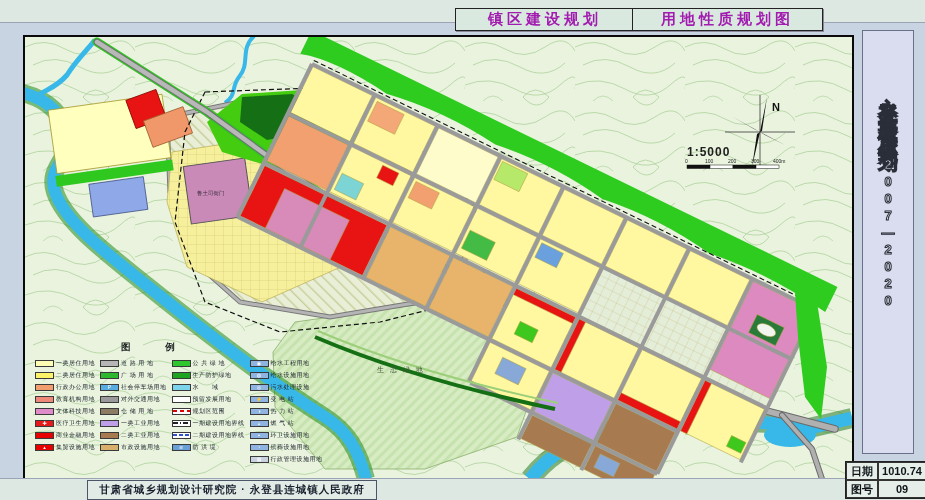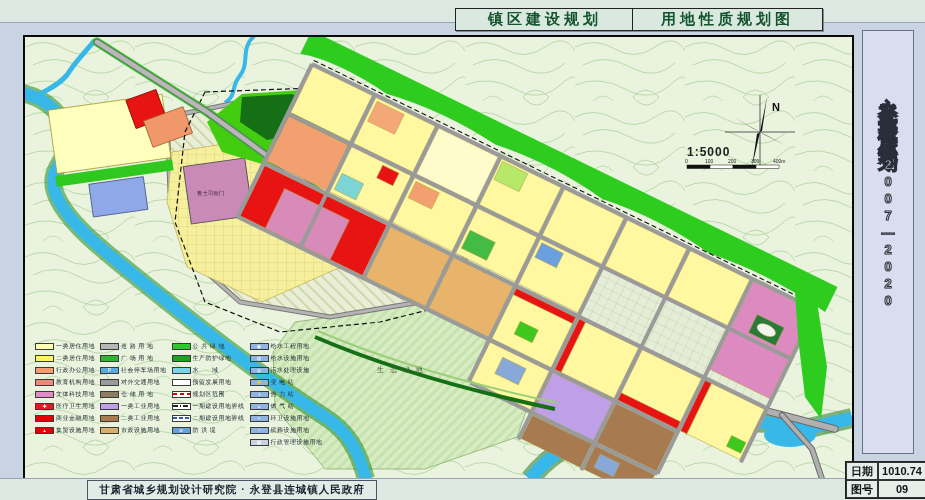--- a/index.html
+++ b/index.html
@@ -3,21 +3,21 @@
 <meta charset="utf-8">
 <style>
   html,body{margin:0;padding:0;}
   body{width:925px;height:500px;position:relative;background:#c9d4e2;
        font-family:"Liberation Sans", sans-serif;overflow:hidden;}
   .topstrip{position:absolute;left:0;top:0;width:925px;height:22px;
             background:#dde8e3;border-bottom:1px solid #9aa4b4;}
   .titlebox{position:absolute;top:8px;height:21px;background:#d9e9e0;
             border:1.5px solid #222;box-shadow:1px 1px 0 #889;
             display:flex;align-items:center;justify-content:center;
-            font-weight:bold;font-size:15px;letter-spacing:4px;color:#14532d;z-index:5;}
+            font-weight:bold;font-size:15px;letter-spacing:4px;color:#a21caf;z-index:5;}
   .titlebox.left{left:455px;width:178px;}
   .titlebox.right{left:632px;width:189px;}
   .titletab{position:absolute;left:633px;top:19px;width:23px;height:11px;background:#c3ccd6;border:1px solid #99a2b0;z-index:4;}
   .mapframe{position:absolute;left:23px;top:35px;width:827px;height:442px;
             border:2.5px solid #0a0a0a;background:#e9f3de;overflow:hidden;}
   .sidebar{position:absolute;left:862px;top:30px;width:52px;height:424px;
            background:#dadcef;border:1px solid #6a7088;
            display:flex;flex-direction:column;align-items:center;padding-top:52px;box-sizing:border-box;}
   .vtitle{writing-mode:vertical-rl;text-orientation:upright;
           font-weight:bold;font-size:19px;letter-spacing:6px;color:#f0f2fa;
@@ -223,20 +223,21 @@
     <text x="726" y="126" font-size="5" fill="#222">300</text>
     <text x="748" y="126" font-size="5" fill="#222">400m</text>
   </g>
 
   <text x="172" y="158" font-size="5.5" fill="#3a2a3a">鲁土司衙门</text>
   <text x="352" y="335" font-size="7" fill="#405838" letter-spacing="2">生 态 绿 地</text>
 </svg>
 
   
   <div class="legend">
+    <div class="legend-title">图    例</div>
     <div class="legend-cols">
         <div class="legend-col">
           <div class="li">
             <div class="sw" style="background: rgb(253, 253, 180);"></div>
             <span class="lab">一类居住用地</span>
           </div>
           <div class="li">
             <div class="sw" style="background: rgb(253, 244, 106);"></div>
             <span class="lab">二类居住用地</span>
           </div>

